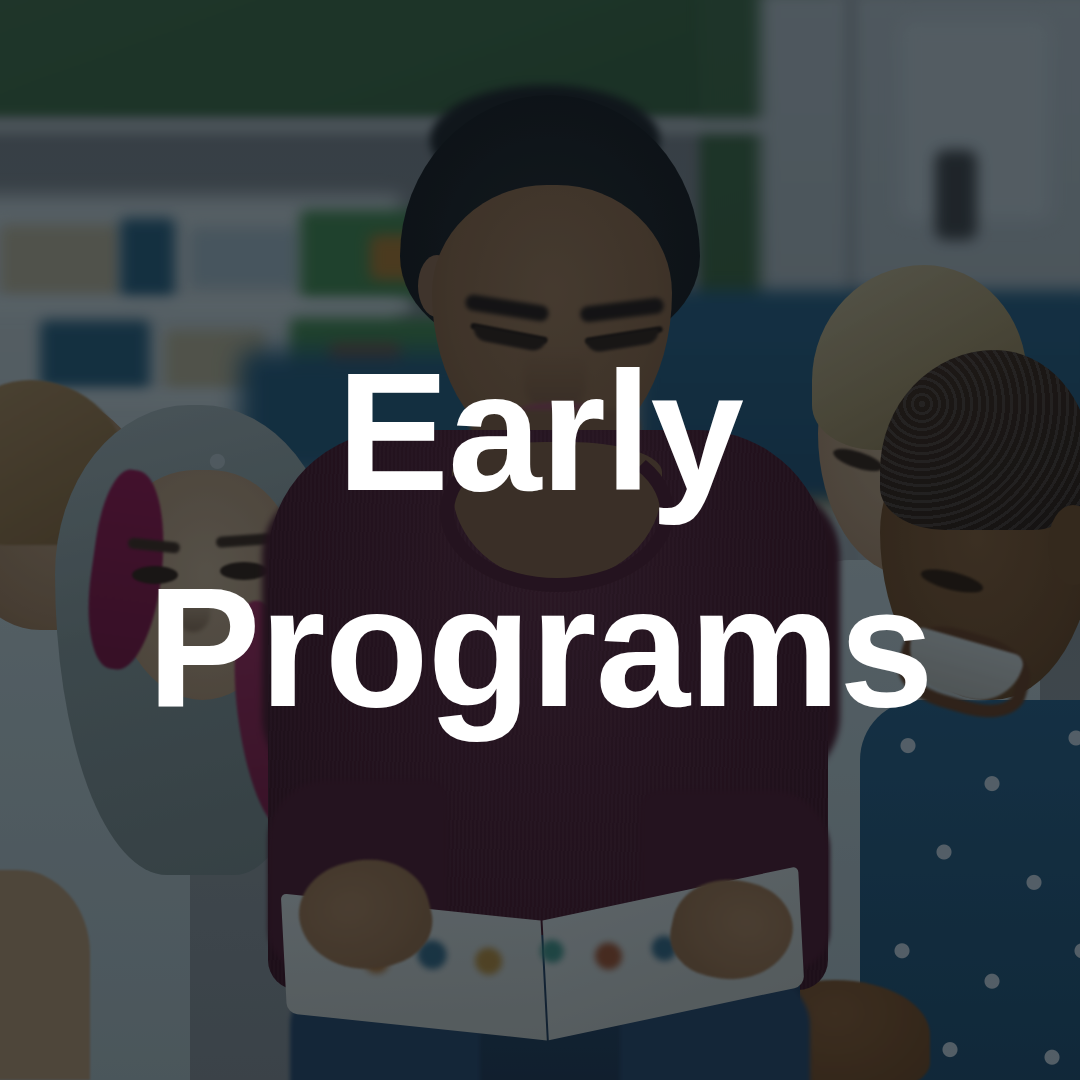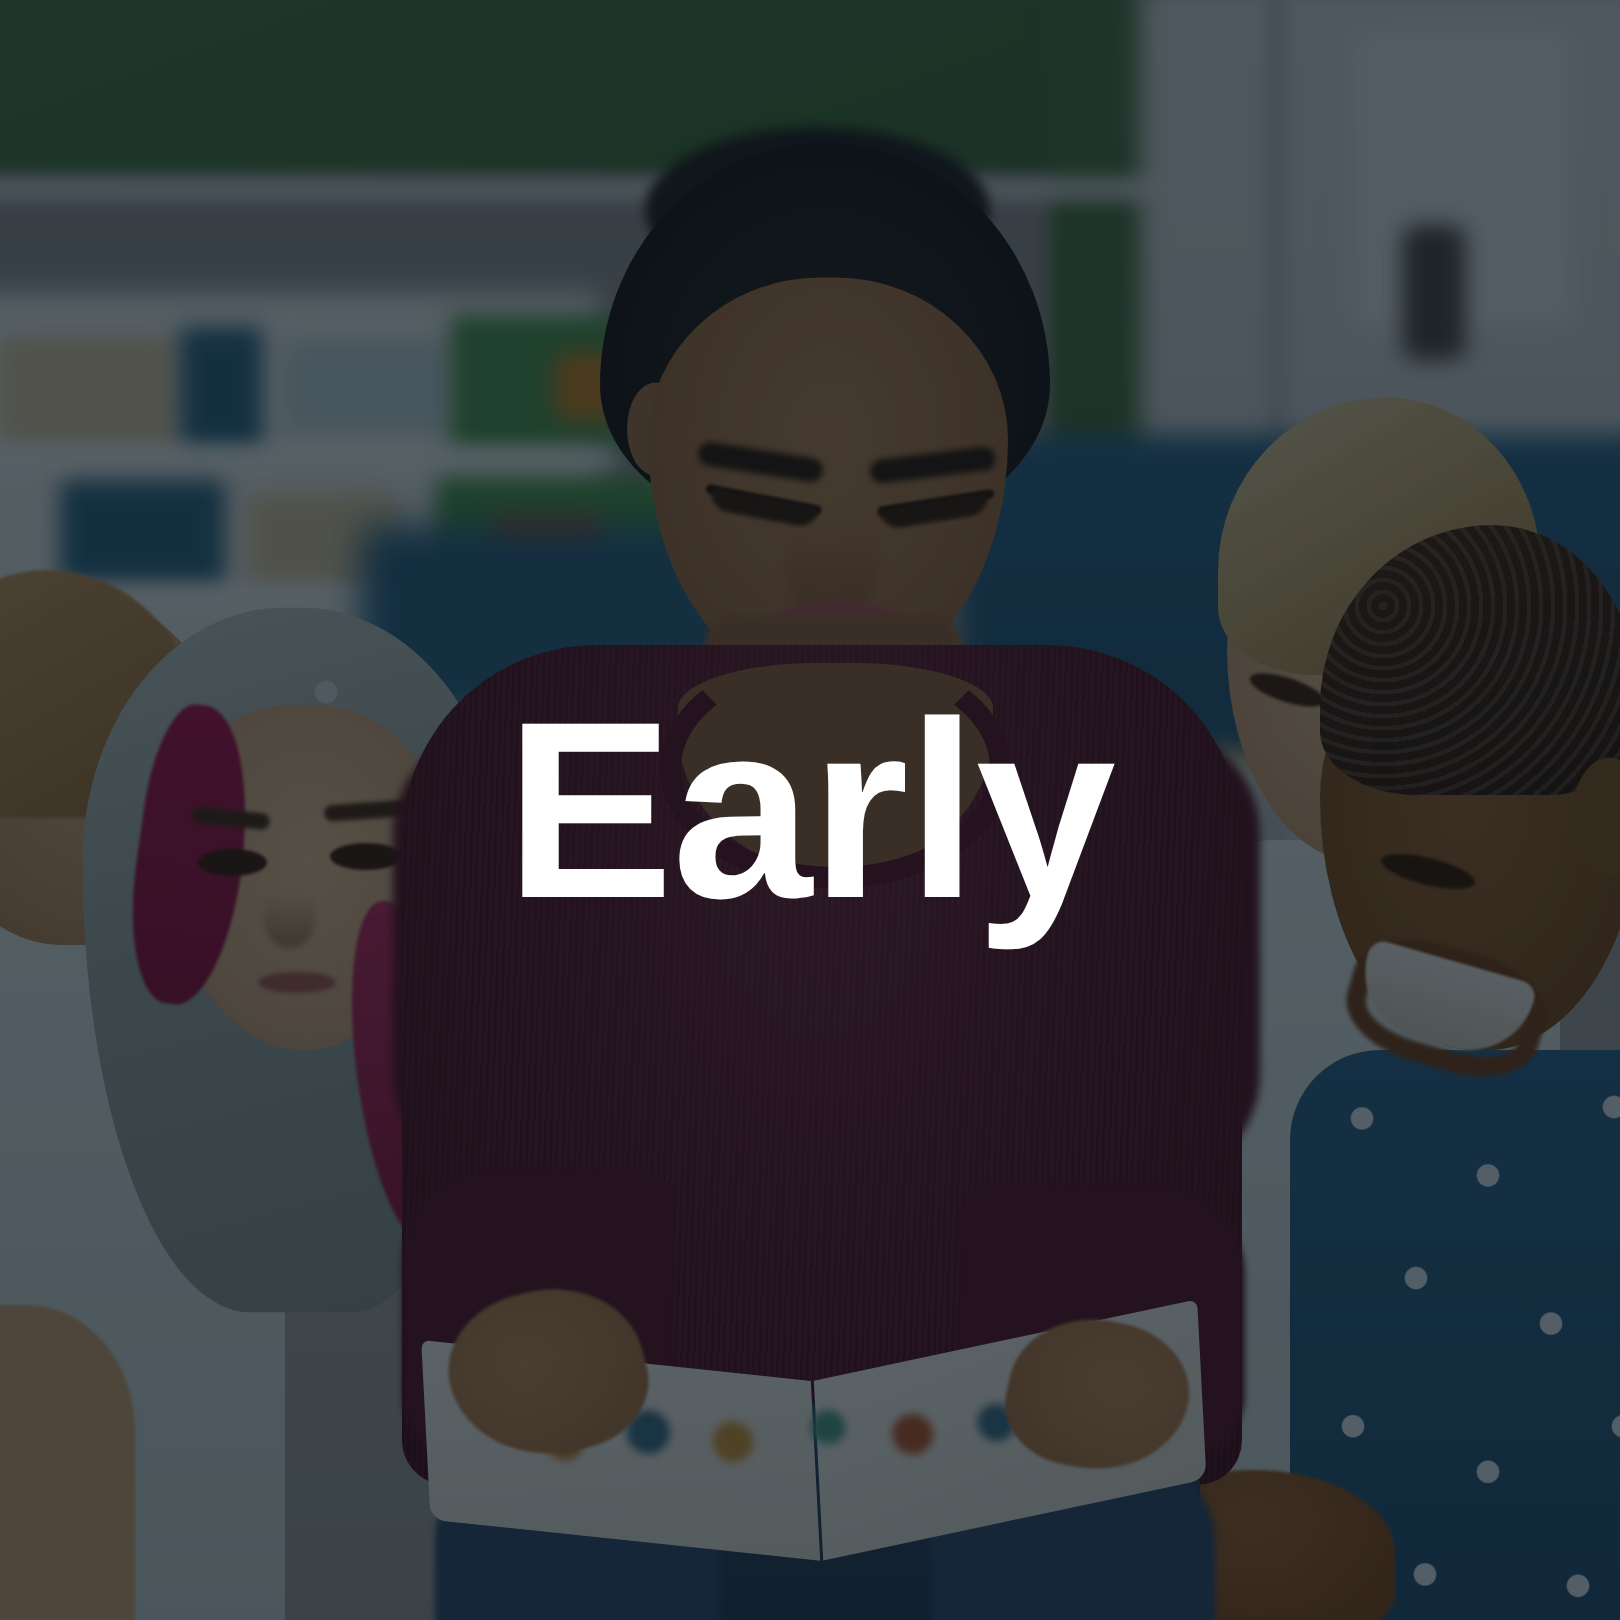--- a/index.html
+++ b/index.html
@@ -652,15 +652,16 @@
     <div class="hand-r"></div>
 
     <div class="photo-soften"></div>
   </div>
 
   <div class="overlay"></div>
   <div class="overlay2"></div>
 
   <div class="headline">
     <div class="hl-line hl-line--1">Early</div>
+    <div class="hl-line hl-line--3">Programs</div>
   </div>
 
 </div>
 
 </body></html>

